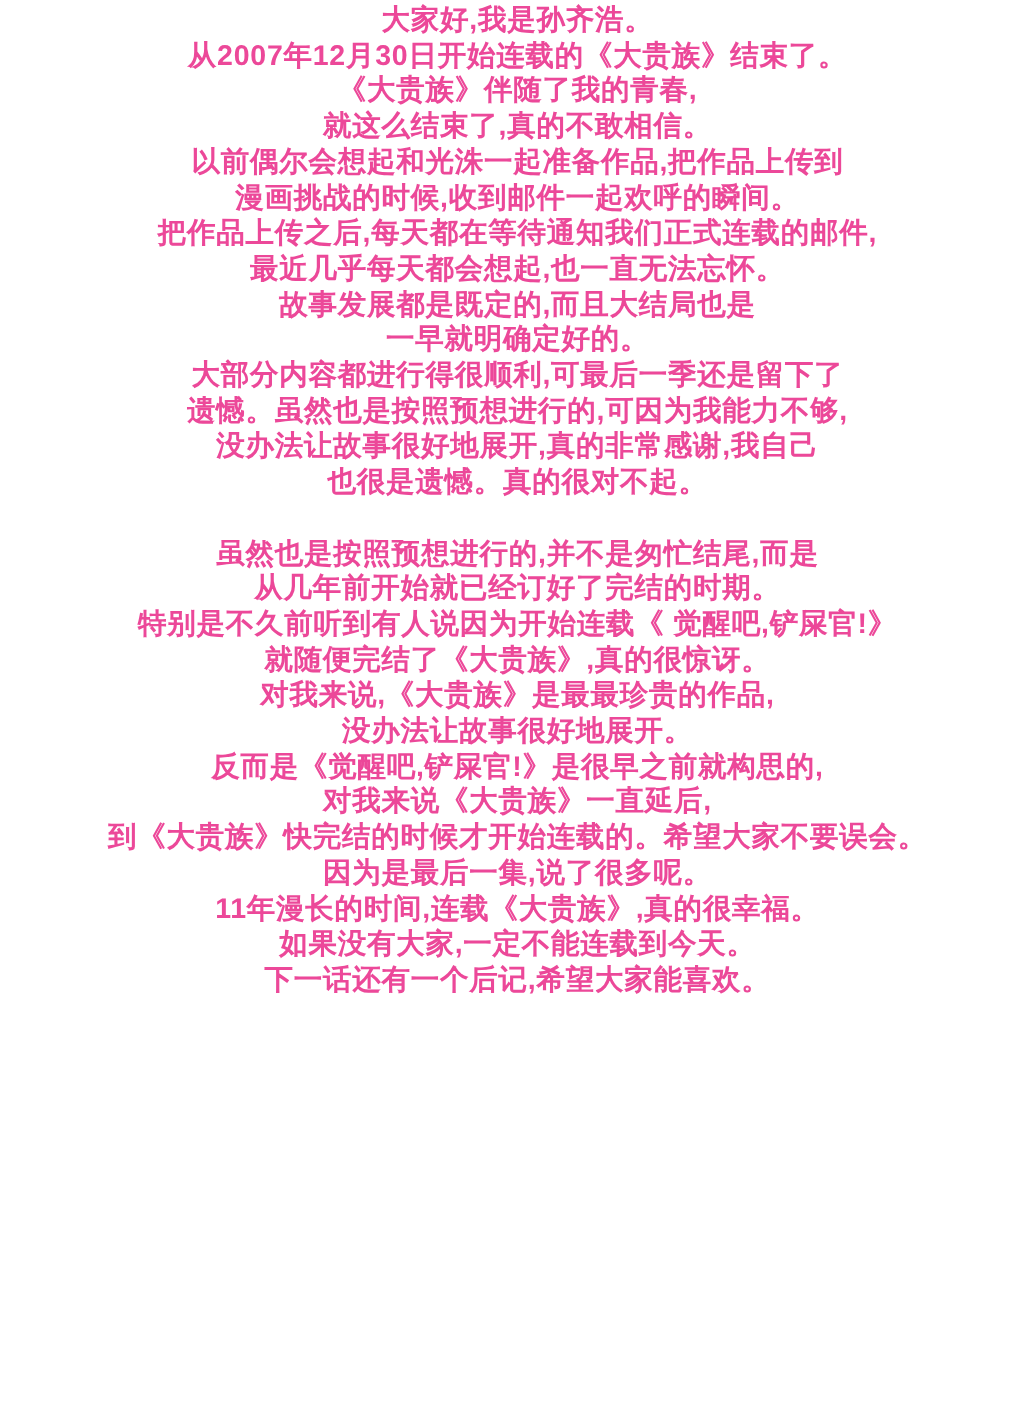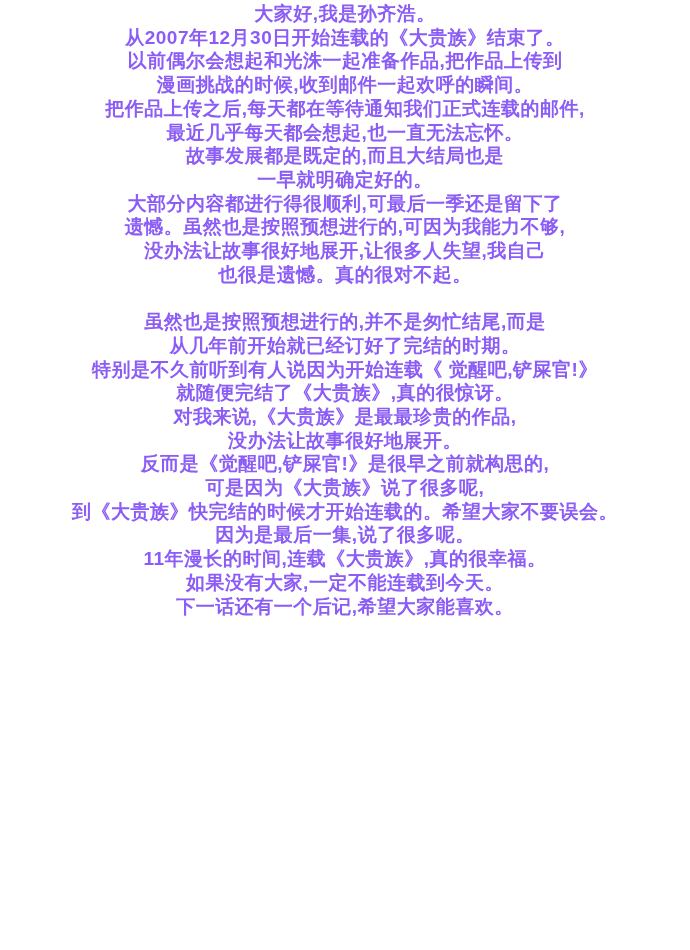--- a/index.html
+++ b/index.html
@@ -16,57 +16,59 @@
   .page {
     width: 690px;
     height: 950px;
     background: #ffffff;
     box-sizing: border-box;
     padding-top: 2px;
   }
   .afterword {
     width: 100%;
     text-align: center;
-    color: #8b5cf6;
+    color: #ec4899;
     font-size: 19px;
     font-weight: 700;
     letter-spacing: 0.5px;
   }
   .text-line {
     display: block;
     line-height: 23.7px;
     min-height: 23.7px;
     white-space: pre;
   }
 </style>
 </head>
 <body>
 
 <div class="page">
   <div class="afterword">
     <span class="text-line">大家好,我是孙齐浩。</span>
     <span class="text-line">从2007年12月30日开始连载的《大贵族》结束了。</span>
+    <span class="text-line">《大贵族》伴随了我的青春,</span>
+    <span class="text-line">就这么结束了,真的不敢相信。</span>
     <span class="text-line">以前偶尔会想起和光洙一起准备作品,把作品上传到</span>
     <span class="text-line">漫画挑战的时候,收到邮件一起欢呼的瞬间。</span>
     <span class="text-line">把作品上传之后,每天都在等待通知我们正式连载的邮件,</span>
     <span class="text-line">最近几乎每天都会想起,也一直无法忘怀。</span>
     <span class="text-line">故事发展都是既定的,而且大结局也是</span>
     <span class="text-line">一早就明确定好的。</span>
     <span class="text-line">大部分内容都进行得很顺利,可最后一季还是留下了</span>
     <span class="text-line">遗憾。虽然也是按照预想进行的,可因为我能力不够,</span>
-    <span class="text-line">没办法让故事很好地展开,让很多人失望,我自己</span>
+    <span class="text-line">没办法让故事很好地展开,真的非常感谢,我自己</span>
     <span class="text-line">也很是遗憾。真的很对不起。</span>
     <span class="text-line"></span>
     <span class="text-line">虽然也是按照预想进行的,并不是匆忙结尾,而是</span>
     <span class="text-line">从几年前开始就已经订好了完结的时期。</span>
     <span class="text-line">特别是不久前听到有人说因为开始连载《 觉醒吧,铲屎官!》</span>
     <span class="text-line">就随便完结了《大贵族》,真的很惊讶。</span>
     <span class="text-line">对我来说,《大贵族》是最最珍贵的作品,</span>
     <span class="text-line">没办法让故事很好地展开。</span>
     <span class="text-line">反而是《觉醒吧,铲屎官!》是很早之前就构思的,</span>
-    <span class="text-line">可是因为《大贵族》说了很多呢,</span>
+    <span class="text-line">对我来说《大贵族》一直延后,</span>
     <span class="text-line">到《大贵族》快完结的时候才开始连载的。希望大家不要误会。</span>
     <span class="text-line">因为是最后一集,说了很多呢。</span>
     <span class="text-line">11年漫长的时间,连载《大贵族》,真的很幸福。</span>
     <span class="text-line">如果没有大家,一定不能连载到今天。</span>
     <span class="text-line">下一话还有一个后记,希望大家能喜欢。</span>
   </div>
 </div>
 
 </body></html>

